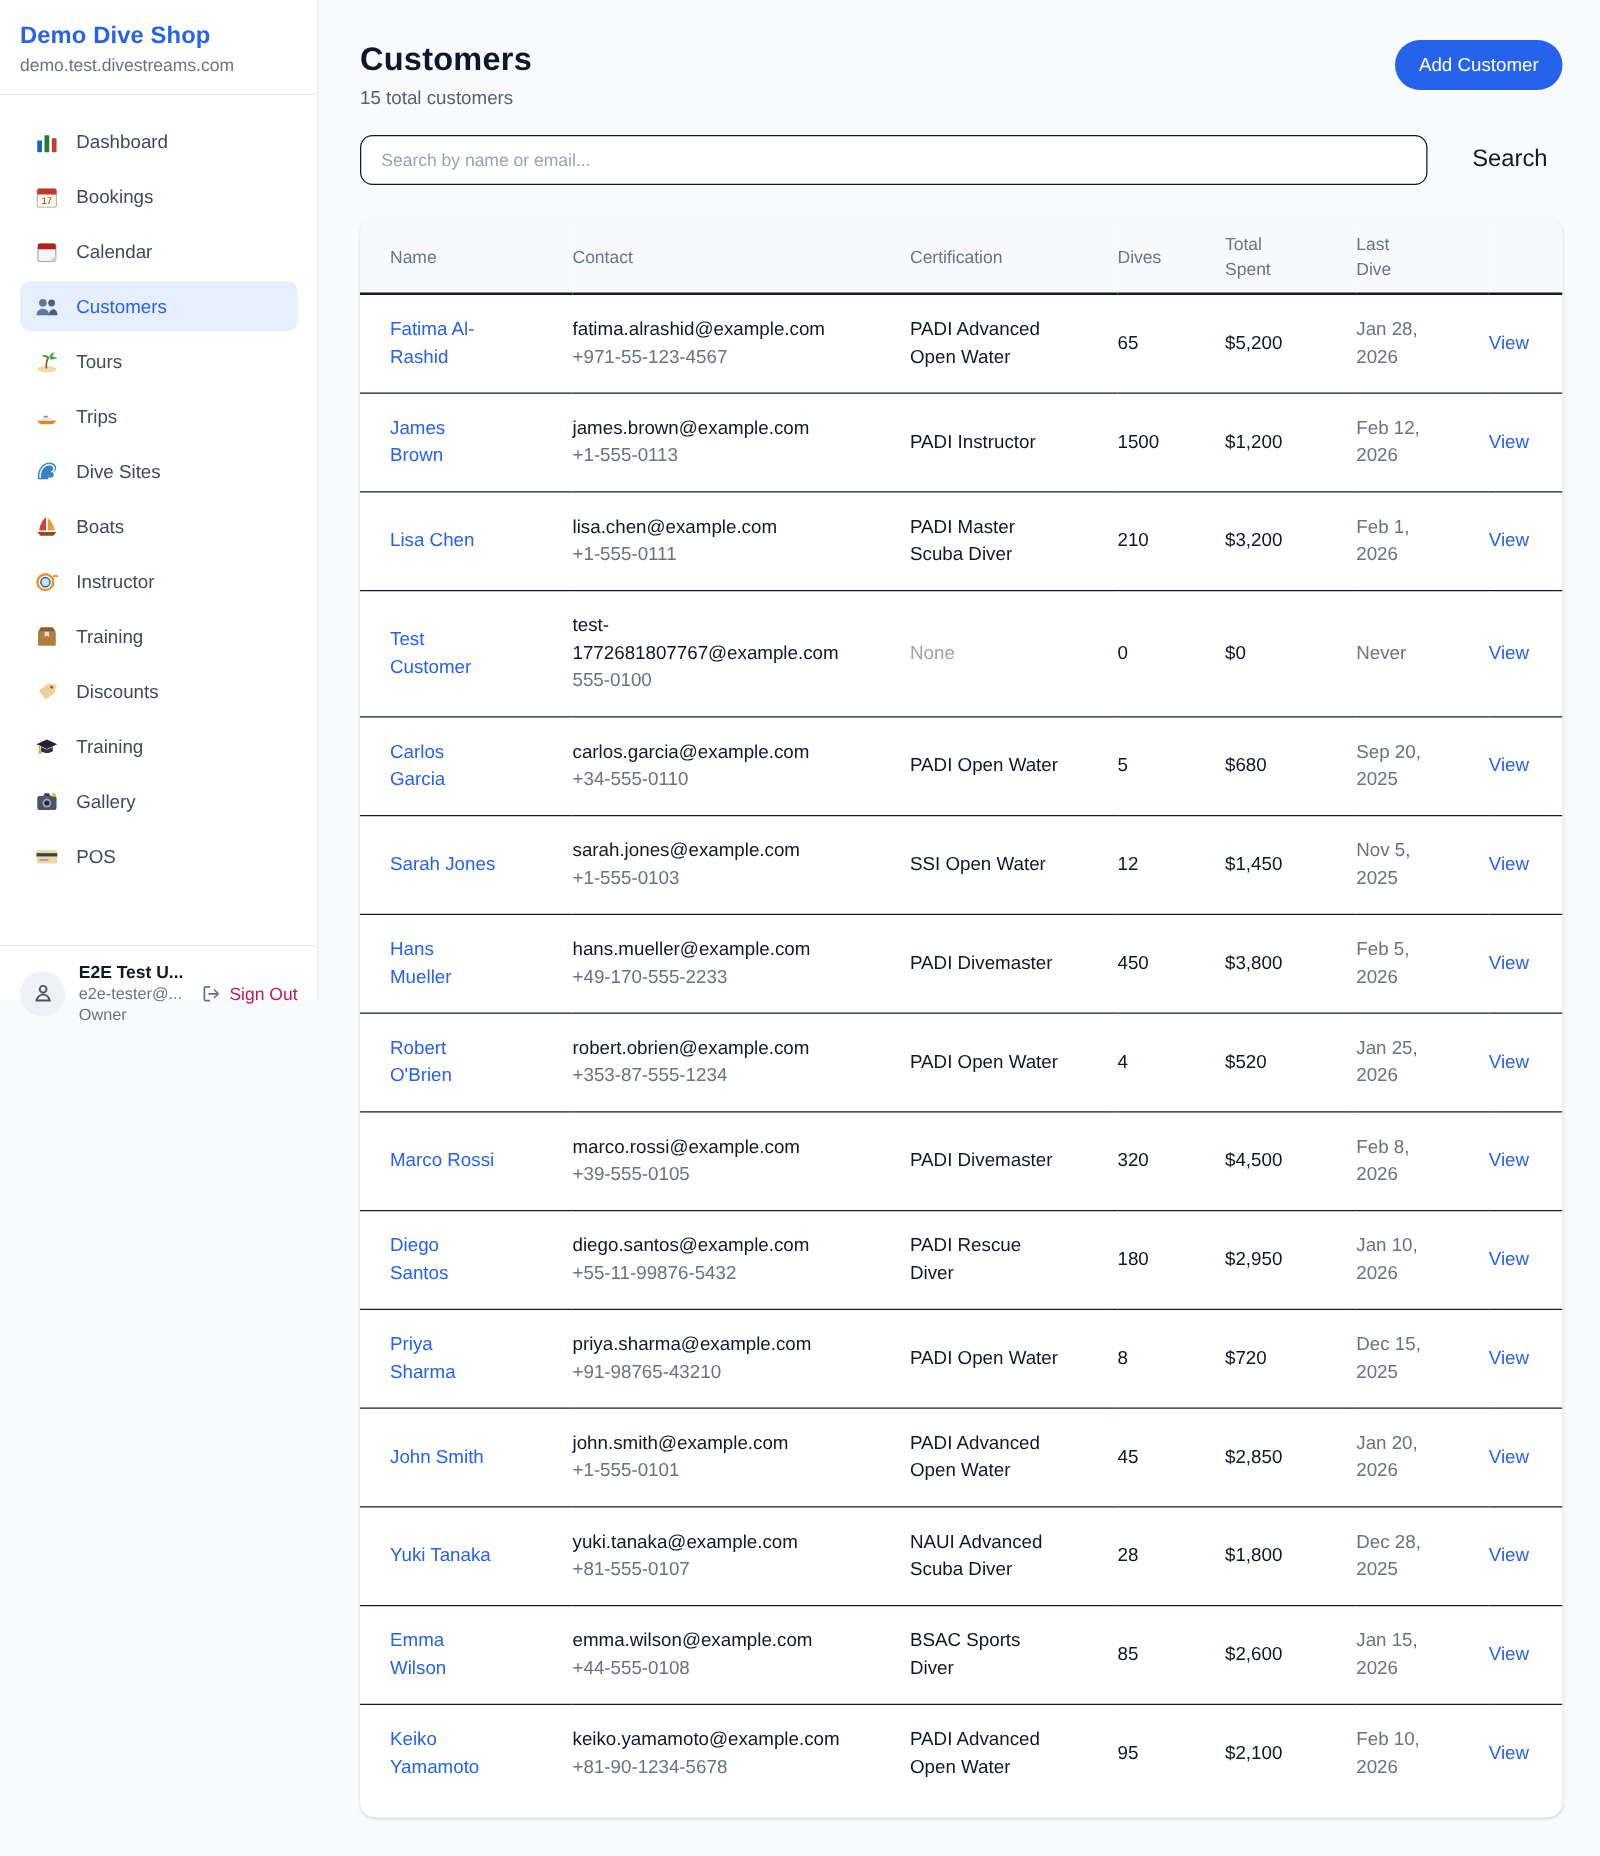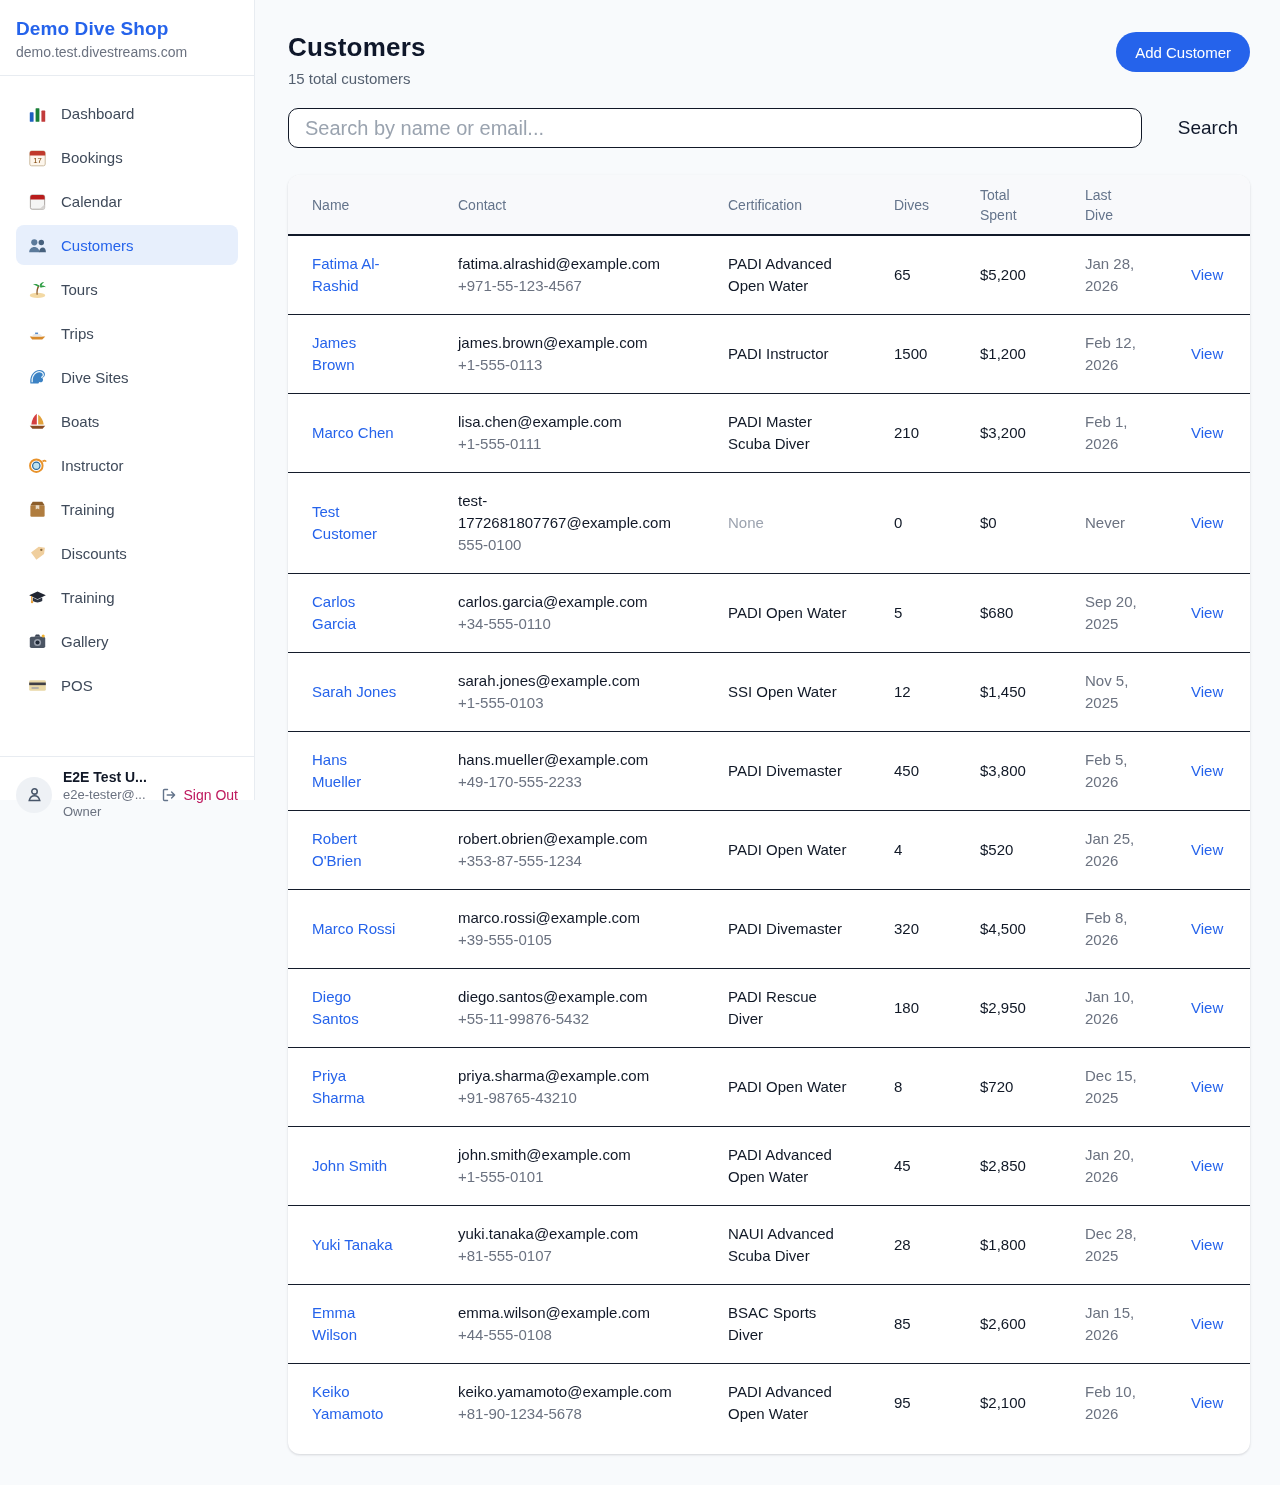--- a/index.html
+++ b/index.html
@@ -50,21 +50,21 @@
   .page-sub { font-size:15px; color:#556070; margin-top:7px; }
   .add-btn {
     background:#2563eb; color:#ffffff; border:none; border-radius:20px;
     height:40px; padding:0 19px; font-size:15px; font-weight:500;
     font-family:inherit; cursor:pointer;
   }
   .search-row { display:flex; align-items:center; margin-top:21px; }
   .search-input {
     flex:1; height:40px; background:#fff;
     border:1px solid #111827; border-radius:10px;
-    padding:0 16px; font-size:20px; color:#111827; font-family:inherit; outline:none;
+    padding:0 16px; font-size:14px; color:#111827; font-family:inherit; outline:none;
   }
   .search-input::placeholder { color:#9aa3af; }
   .search-btn {
     background:none; border:none; font-family:inherit;
     font-size:19px; font-weight:500; color:#0f172a;
     margin-left:24px; padding:0 12px; cursor:pointer;
   }
   
   .card {
     margin-top:27px; background:#fff; border-radius:12px;
@@ -322,21 +322,21 @@
               <div class="email">james.brown@example.com</div>
               <div class="phone">+1-555-0113</div>
             </td>
             <td class="c-cert"><span>PADI Instructor</span></td>
             <td class="c-dives">1500</td>
             <td class="c-spent">$1,200</td>
             <td class="c-last">Feb 12, 2026</td>
             <td class="c-action"><a>View</a></td>
           </tr>
           <tr>
-            <td class="c-name"><a>Marco Chen</a></td>
+            <td class="c-name"><a>Lisa Chen</a></td>
             <td class="c-contact">
               <div class="email">lisa.chen@example.com</div>
               <div class="phone">+1-555-0111</div>
             </td>
             <td class="c-cert"><span>PADI Master Scuba Diver</span></td>
             <td class="c-dives">210</td>
             <td class="c-spent">$3,200</td>
             <td class="c-last">Feb 1, 2026</td>
             <td class="c-action"><a>View</a></td>
           </tr>

